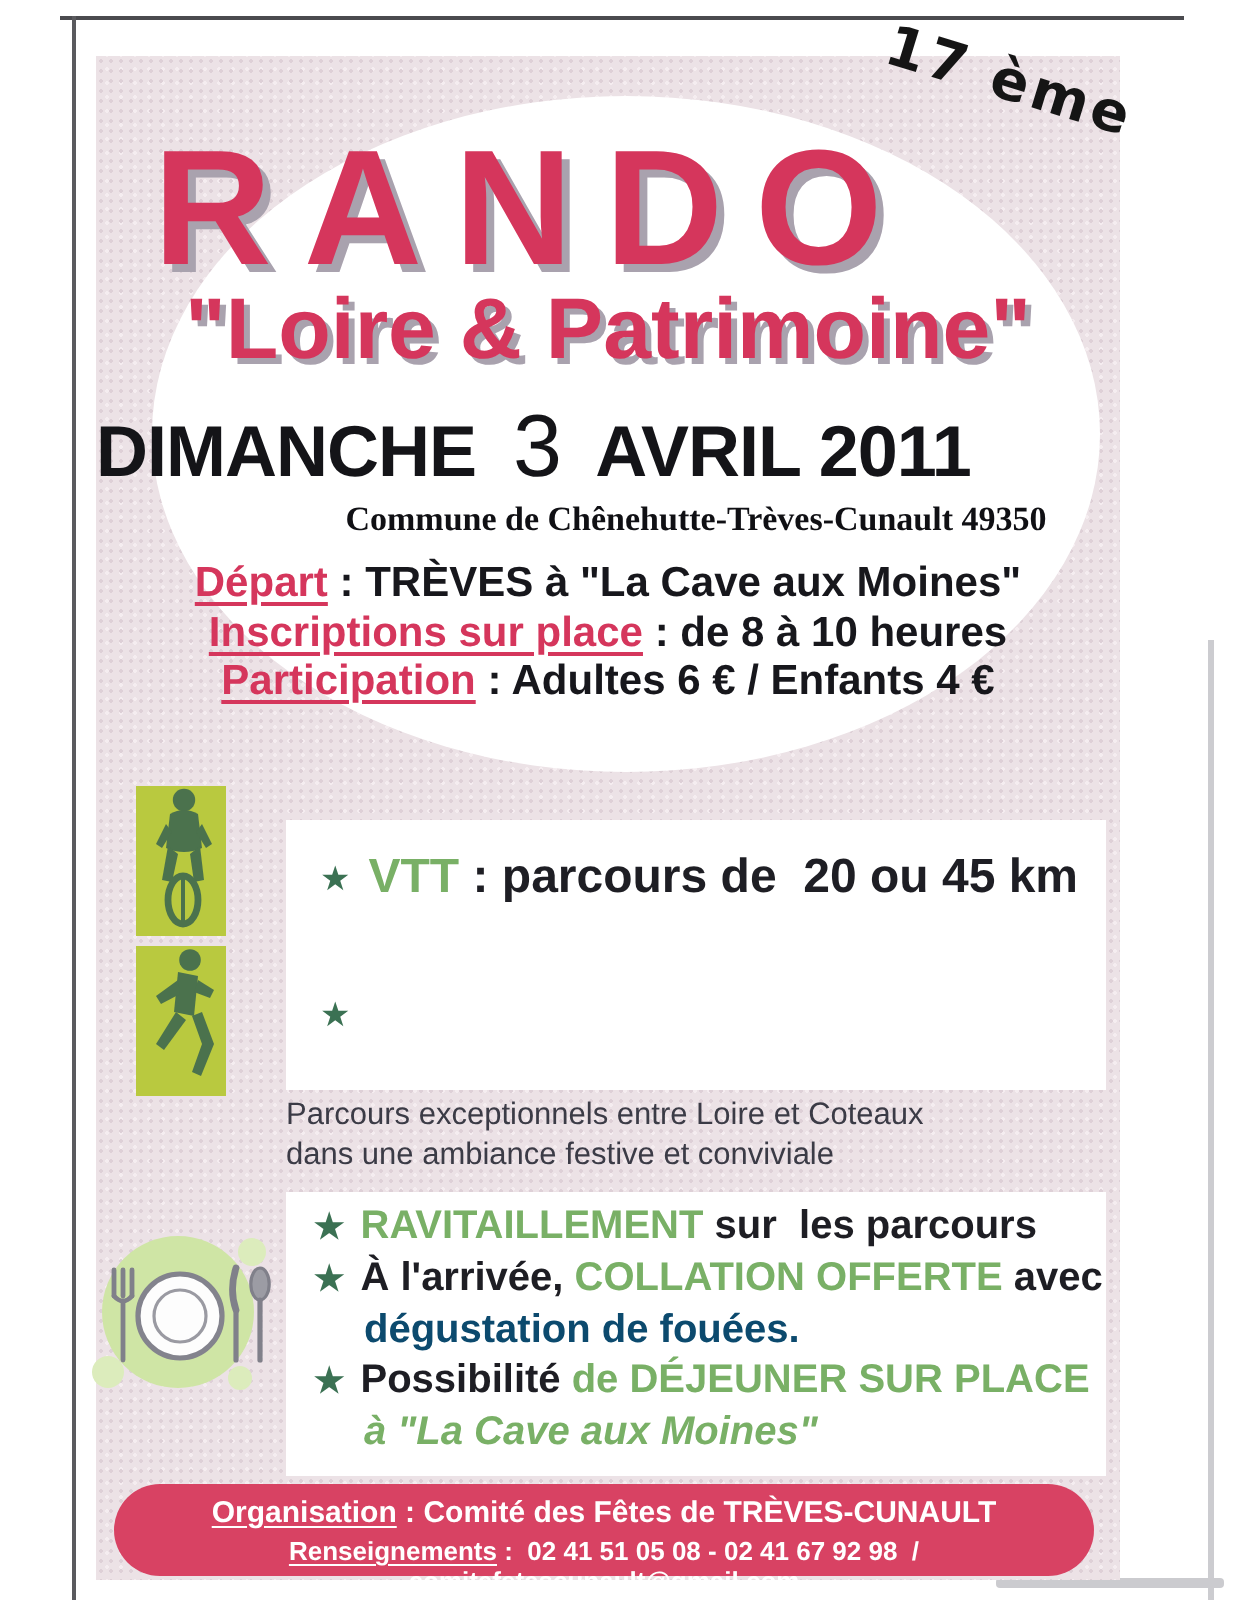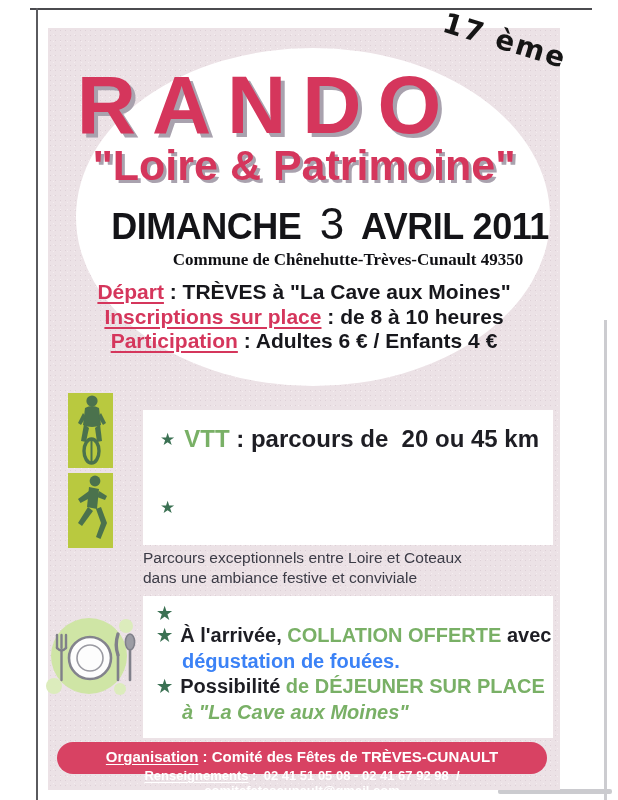--- a/index.html
+++ b/index.html
@@ -41,21 +41,21 @@
     left:48px;top:64px;width:424px;text-align:center;line-height:1;
     font-size:82px;font-weight:700;letter-spacing:16px;padding-left:14px;box-sizing:border-box;
     color:#d5365c;text-shadow:4px 4px 0 #a9a2ae;
   }
   .subtitle{
     left:48px;top:144px;width:512px;text-align:center;line-height:1;
     font-size:43px;font-weight:700;
     color:#d5365c;text-shadow:3px 3px 0 #a9a2ae;
   }
   .dateline{
-    left:48px;top:202px;width:564px;text-align:center;line-height:1;
+    left:48px;top:202px;width:564px;text-align:left;line-height:1;
     color:#141418;font-weight:700;font-size:36px;letter-spacing:-0.5px;
   }
   .dateline .d2{font-size:44px;font-weight:400;margin:0 9px;}
   .commune{
     left:48px;top:250px;width:600px;text-align:center;
     font-family:"Liberation Serif", serif;font-weight:700;font-size:17px;color:#101014;
   }
   .infoblock{left:48px;top:280px;width:512px;text-align:center;font-weight:700;font-size:21px;line-height:24.5px;color:#17171c;}
   .lbl-red{
     color:#d5365c;
@@ -74,28 +74,28 @@
   .act-name{color:#79b066;font-size:24px;font-weight:700;}
   .act-rest{color:#1e1e24;font-size:24px;font-weight:700;}
 
   .banner{left:143px;top:548px;width:410px;
     font-size:15.5px;font-weight:400;color:#3b3b46;line-height:20px;}
 
   .feat-box{left:143px;top:596px;width:410px;height:142px;background:#ffffff;}
   .features{left:157px;top:601px;width:396px;}
   .feat-line{display:flex;align-items:flex-start;gap:8px;font-size:20px;font-weight:700;line-height:25px;color:#1e1e24;margin-bottom:1px;}
   .feat-line .star{margin-top:4px;}
-  .feat-cont{padding-left:25px;font-size:20px;font-weight:700;line-height:25px;color:#3b82f6;}
+  .feat-cont{padding-left:25px;font-size:20px;font-weight:700;line-height:25px;color:#0c4a6e;}
   .green{color:#79b066;}
   .feat-italic{font-style:italic;color:#79b066;}
 
   .plate{left:42px;top:606px;width:100px;height:100px;}
 
   .capsule{
-    left:57px;top:742px;width:490px;height:32px;background:#d84263;border-radius:23px;
+    left:57px;top:742px;width:490px;height:46px;background:#d84263;border-radius:23px;
     color:#ffffff;text-align:center;font-weight:700;
   }
   .cap1{padding-top:6px;font-size:15px;}
   .cap2{margin-top:3px;font-size:13px;}
   .u-white{text-decoration:underline;text-underline-offset:2px;}
 </style>
 </head>
 <body>
 
 <div class="abs scan-top"></div>
@@ -173,20 +173,21 @@
 
 <div class="abs banner">
   <div class="t">Parcours exceptionnels entre Loire et Coteaux</div>
   <div class="t">dans une ambiance festive et conviviale</div>
 </div>
 
 <div class="abs feat-box"></div>
 <div class="abs features">
   <div class="feat-line">
     <span class="star t">★</span>
+    <span><span class="green t">RAVITAILLEMENT</span><span class="t"> sur  les parcours</span></span>
   </div>
   <div class="feat-line">
     <span class="star t">★</span>
     <span><span class="t">À l'arrivée, </span><span class="green t">COLLATION OFFERTE</span><span class="t"> avec</span></span>
   </div>
   <div class="feat-cont t">dégustation de fouées.</div>
   <div class="feat-line">
     <span class="star t">★</span>
     <span><span class="t">Possibilité </span><span class="green t">de DÉJEUNER SUR PLACE</span></span>
   </div>

